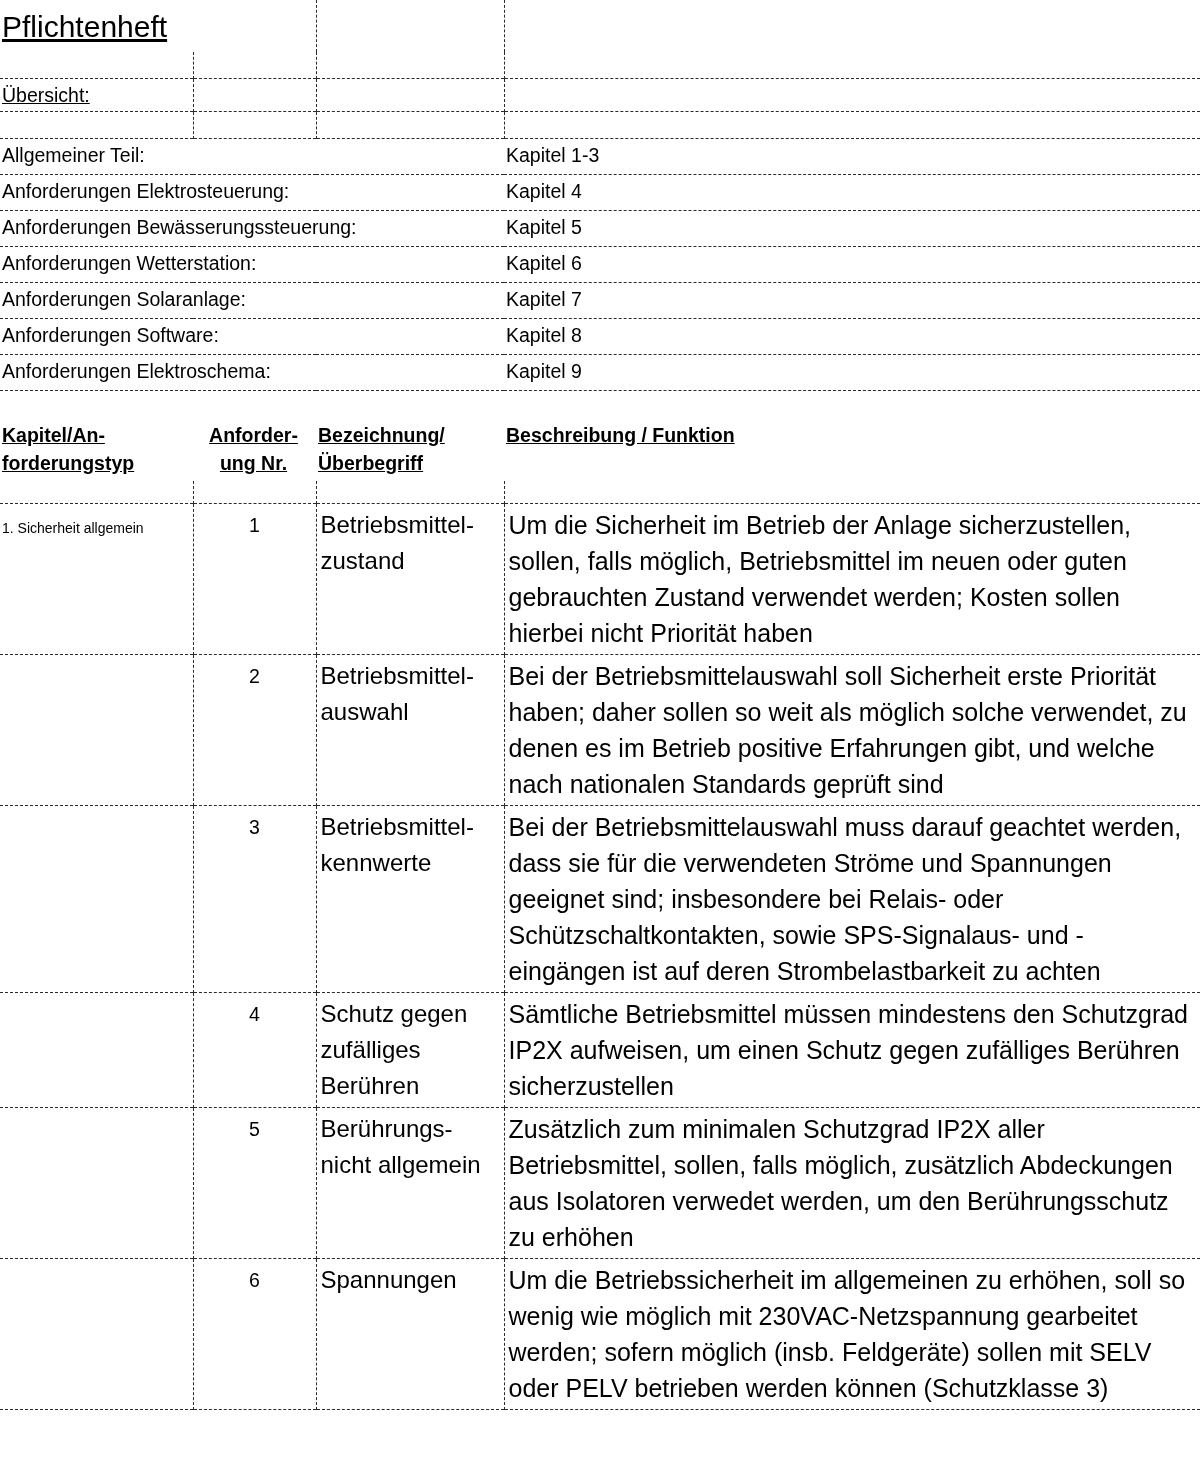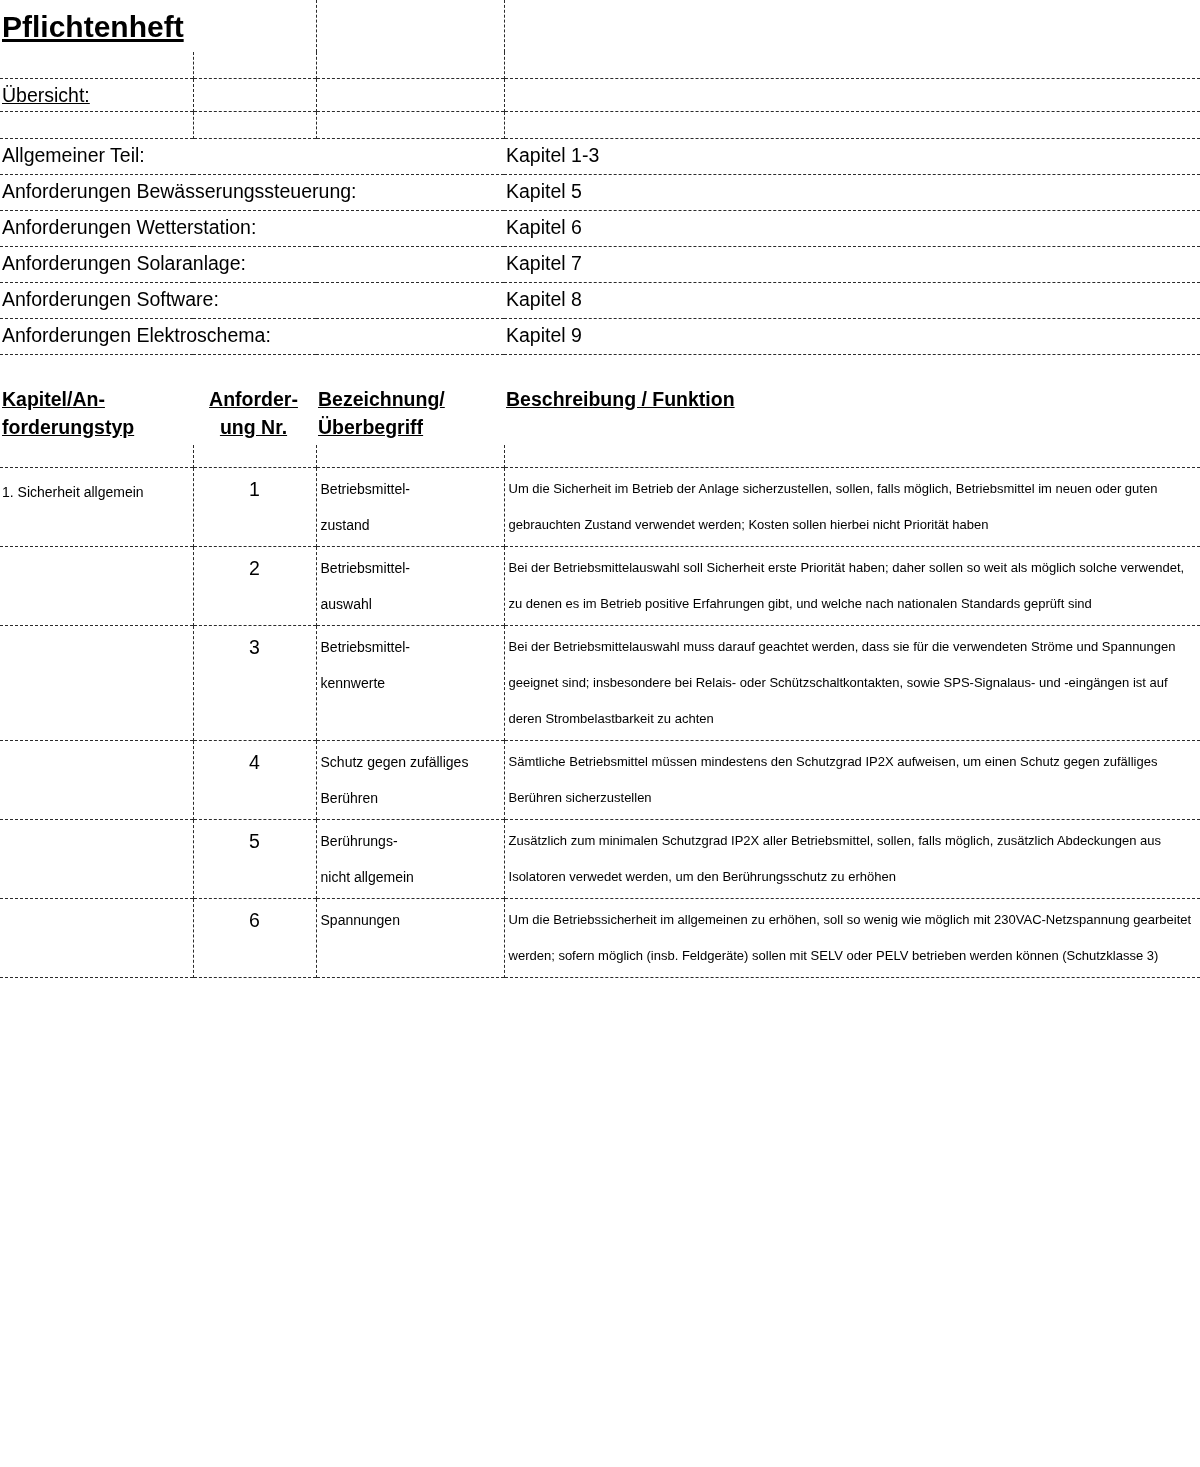--- a/index.html
+++ b/index.html
@@ -38,21 +38,21 @@
   .c1 { width: 193px; }
   .c2 { width: 123px; }
   .c3 { width: 188px; }
   .c4 { width: 696px; }
 
   .dash-b { border-bottom: 1px dashed #2b2b2b; padding-left: 16px; }
   .dash-r { border-right: 1px dashed #2b2b2b; }
 
   .title {
     font-size: 30px;
-    font-weight: bold;
+    font-weight: normal;
     text-decoration: underline;
     line-height: 42px;
     padding: 6px 2px 4px 2px;
     margin-left: 24px;
   }
   .uline {
     text-decoration: underline;
   }
   .hdr {
     font-weight: bold;
@@ -63,27 +63,27 @@
   }
   .ov-label {
     font-size: 19.5px;
     line-height: 28px;
     padding: 2px 2px;
   }
   .spacer-row td {
     height: 26px;
   }
   .desc {
-    font-size: 13px;
+    font-size: 25px;
     line-height: 36px;
     padding: 3px 2px 3px 4px;
     white-space: normal;
   }
   .bez {
-    font-size: 14px;
+    font-size: 24px;
     line-height: 36px;
     padding: 3px 2px 3px 4px;
   }
   .kap {
     font-size: 14px;
     line-height: 42px;
     padding: 3px 2px 3px 2px;
   }
   .numc {
     font-size: 19.5px;
@@ -129,20 +129,24 @@
         <td class="dash-r"></td>
         <td class="dash-r"></td>
         <td></td>
       </tr>
 
       <tr class="dash-b ovl-row">
         <td class="ov-label" colspan="3">Allgemeiner Teil:</td>
         <td class="ov-label">Kapitel 1-3</td>
       </tr>
       <tr class="dash-b ovl-row">
+        <td class="ov-label" colspan="3">Anforderungen Elektrosteuerung:</td>
+        <td class="ov-label">Kapitel 4</td>
+      </tr>
+      <tr class="dash-b ovl-row">
         <td class="ov-label" colspan="3">Anforderungen Bewässerungssteuerung:</td>
         <td class="ov-label">Kapitel 5</td>
       </tr>
       <tr class="dash-b ovl-row">
         <td class="ov-label" colspan="3">Anforderungen Wetterstation:</td>
         <td class="ov-label">Kapitel 6</td>
       </tr>
       <tr class="dash-b ovl-row">
         <td class="ov-label" colspan="3">Anforderungen Solaranlage:</td>
         <td class="ov-label">Kapitel 7</td>

